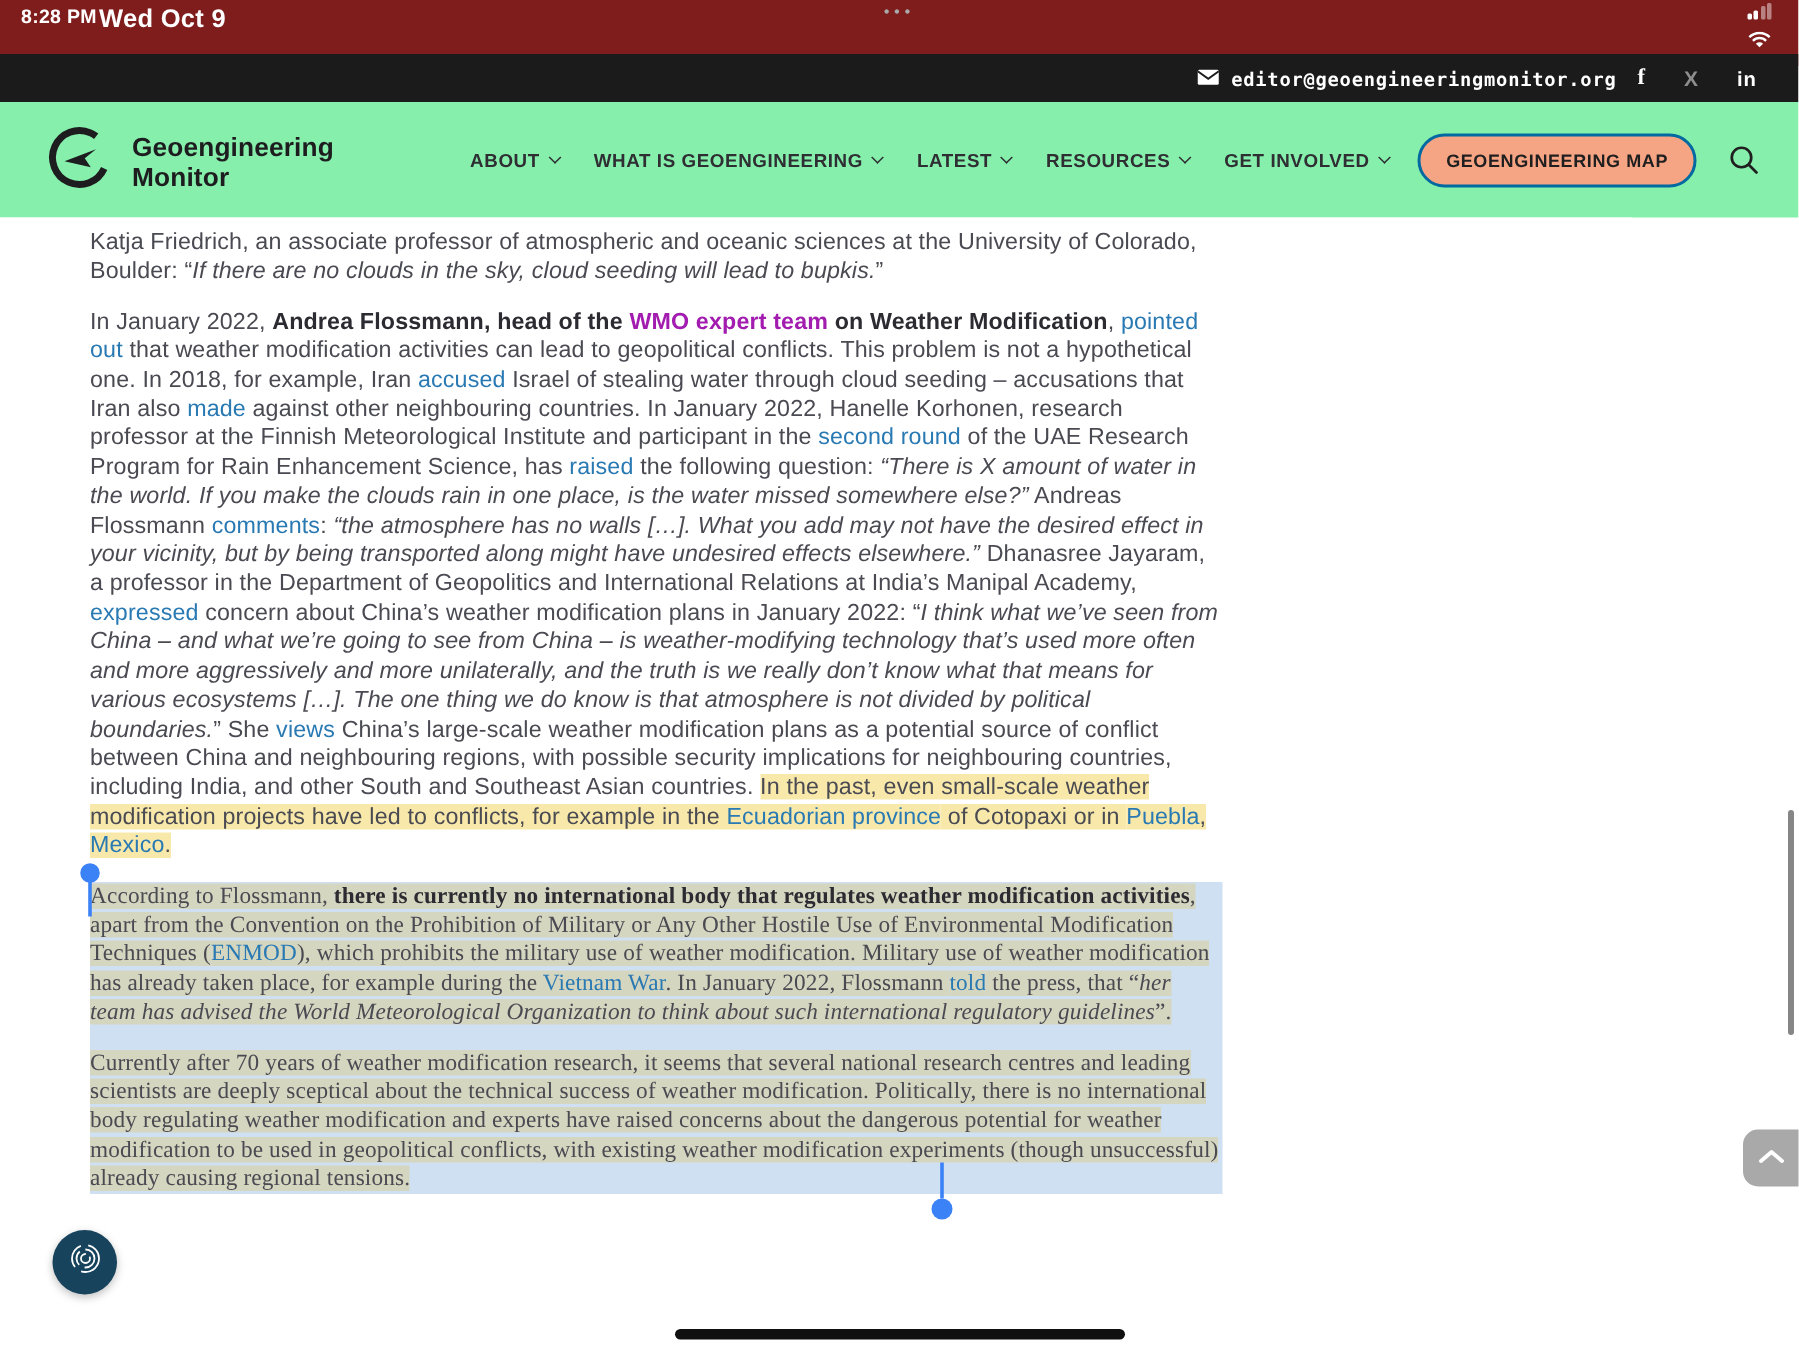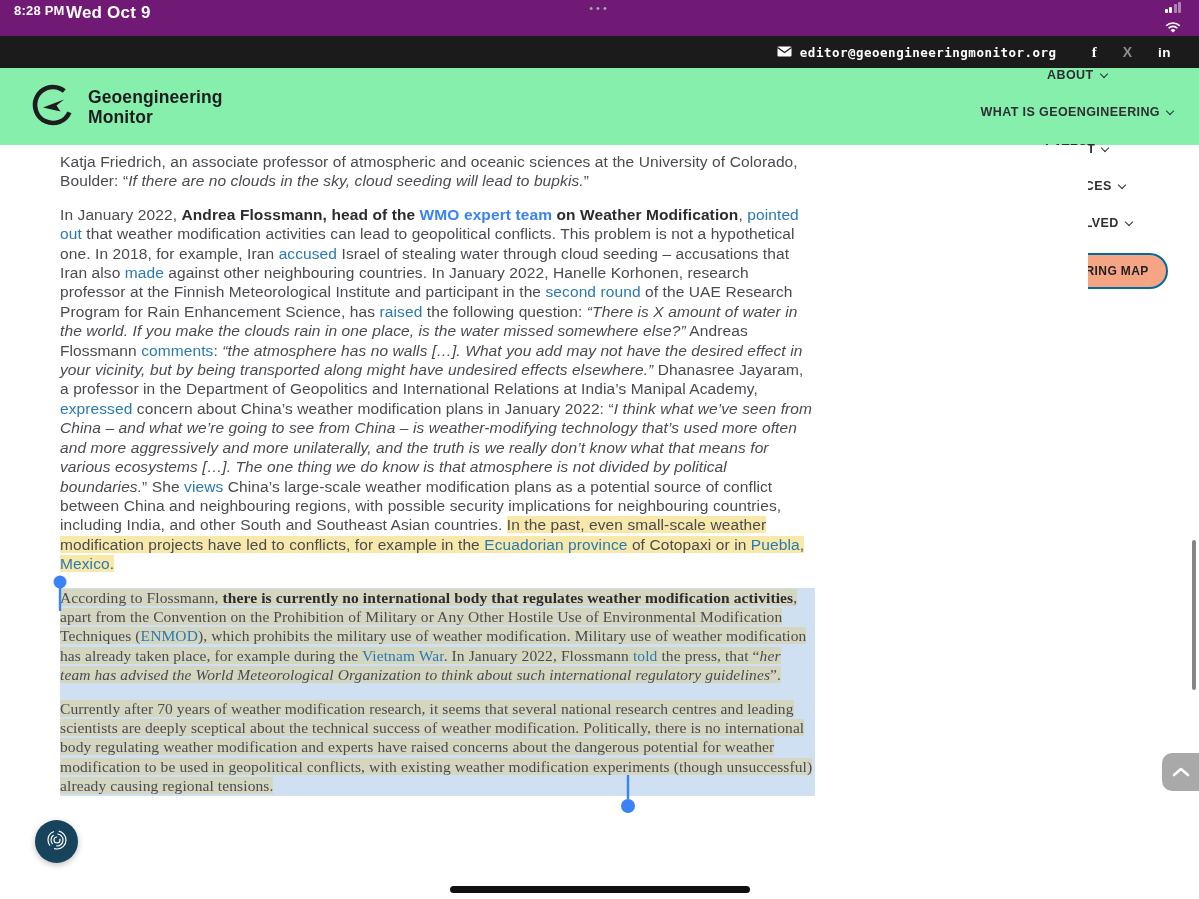--- a/index.html
+++ b/index.html
@@ -2,72 +2,72 @@
 <html><head>
 <meta charset="utf-8">
 <style>
   * { margin:0; padding:0; box-sizing:border-box; }
   html,body { width:1199px; height:899px; overflow:hidden; background:#fff;
     font-family:"Liberation Sans", sans-serif; }
   .stage { position:relative; width:1199px; height:899px; background:#fff; }
 
   
   .statusbar { position:absolute; left:0; top:0; width:1199px; height:44px;
-    background:#701a75; color:#fff; }
+    background:#7f1d1d; color:#fff; }
   .sb-time { position:absolute; left:14px; top:3px; font-size:13px; font-weight:700; letter-spacing:.2px; }
   .sb-date { position:absolute; left:66px; top:3px; font-size:17px; font-weight:700; letter-spacing:.2px; }
   .sb-dots { position:absolute; left:0; right:0; top:2px; text-align:center;
     color:#a9a9a9; font-size:11px; letter-spacing:3px; }
   .sb-right { position:absolute; right:10px; top:2px; display:flex; align-items:center; gap:7px;flex-direction:column; }
   .sig { display:flex; align-items:flex-end; gap:1.5px; height:11px; }
   .sig i { display:block; width:3px; background:#fff; border-radius:1px; }
   .sig i.dim { background:rgba(255,255,255,.45); }
   .sb-batt-pct { font-size:12.5px; font-weight:600; }
   .batt { width:24px; height:11px; border:1px solid rgba(255,255,255,.8); border-radius:3px;
     padding:1px; position:relative; }
   .batt .fill { width:100%; height:100%; background:#fff; border-radius:1.5px; }
   .batt:after { content:""; position:absolute; right:-3.5px; top:3px; width:2px; height:5px;
     background:rgba(255,255,255,.8); border-radius:0 2px 2px 0; }
   .sb-url { position:absolute; left:0; right:0; top:15px; height:20px; text-align:center;
     color:#dcdcdc; font-size:13px; }
   .sb-url .lock { display:inline-block; vertical-align:-1px; margin-right:5px; }
 
   
   .topbar { position:absolute; left:0; top:36px; width:1199px; height:32px; background:#1b1b1b; }
-  .topbar-inner { position:absolute; right:28px; top:0; height:32px; display:flex; align-items:center; gap:35px; }
+  .topbar-inner { position:absolute; right:28px; top:0; height:32px; display:flex; align-items:center; gap:14px; }
   .tb-email { display:flex; align-items:center; gap:8px; color:#fff;
     font-family:"DejaVu Sans Mono", monospace; font-size:12.5px; font-weight:700; letter-spacing:.5px; }
   .tb-social { display:flex; align-items:center; gap:26px; }
   .tb-f { color:#fff; font-weight:700; font-size:15px; font-family:"Liberation Serif", serif; }
   .tb-x { color:#8e8e8e; font-weight:700; font-size:14px; }
   .tb-in { color:#fff; font-weight:700; font-size:13.5px; letter-spacing:.5px; }
 
   
   .header { position:absolute; left:0; top:68px; width:1199px; height:77px; background:#86efac; }
   .logo { position:absolute; left:30px; top:14px; display:flex; align-items:center; gap:12px; cursor:pointer; }
   .logo-text { font-size:17.5px; font-weight:700; color:#1d1d1f; line-height:20px; letter-spacing:.1px; }
-  .nav { position:absolute; right:26px; top:0; height:77px; display:flex; align-items:center; gap:23px;flex-direction:column; }
+  .nav { position:absolute; right:26px; top:0; height:77px; display:flex; align-items:center; gap:23px; }
   .nav-item { display:flex; align-items:center; font-size:12.5px; font-weight:600; color:#2e2e33;
     letter-spacing:.4px; cursor:pointer; white-space:nowrap; }
   .chev { width:6px; height:6px; border-right:1.8px solid #2e2e33; border-bottom:1.8px solid #2e2e33;
     transform:rotate(45deg); margin-left:7px; margin-bottom:3px; display:inline-block; }
   .map-btn { background:#f5a484; border:2px solid #0369a1; border-radius:19px; padding:9px 17px;
     font-size:12px; font-weight:600; color:#1f1f1f; letter-spacing:.4px; cursor:pointer;
     white-space:nowrap; margin-left:-4px; }
   .search-btn { margin-left:-2px; cursor:pointer; display:flex; align-items:center; }
 
   
   .main { position:absolute; left:0; top:145px; width:1088px; height:754px; background:#fff; }
   .article { position:absolute; left:60px; top:7px; width:755px; font-size:15.5px;
     line-height:19.4px; color:#4a4a52; letter-spacing:.1px; }
   .article p { margin:0 0 14px 0; }
   .seg {}
   .sa { color:#2979b3; cursor:pointer; text-decoration:none; }
   .sb { font-weight:700; color:#2b2b31; }
-  .sb.sa { color:#3b82f6; }
+  .sb.sa { color:#a21caf; }
   .si { font-style:italic; }
   .sh { background:#f8e9ab; }
   .sel-block { position:relative; background:#cfe0f3; }
   .sel-block p { margin:0;font-family:Liberation Serif, serif; }
   .sel-block p + p { padding-top:14px; }
   .sel-block .seg { background:#d5d6c0; }
   .handle { position:absolute; }
   .handle svg { display:block; overflow:visible; }
 
   

